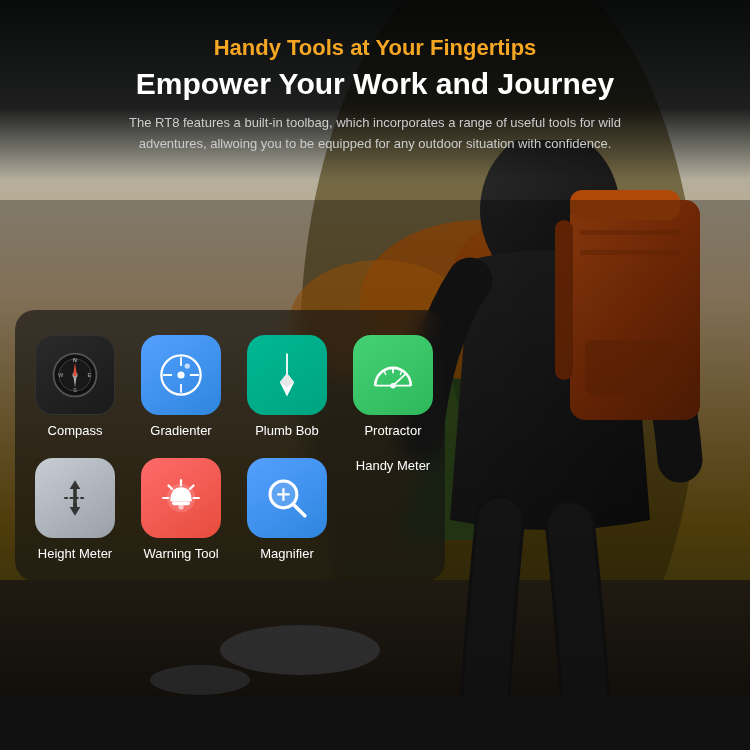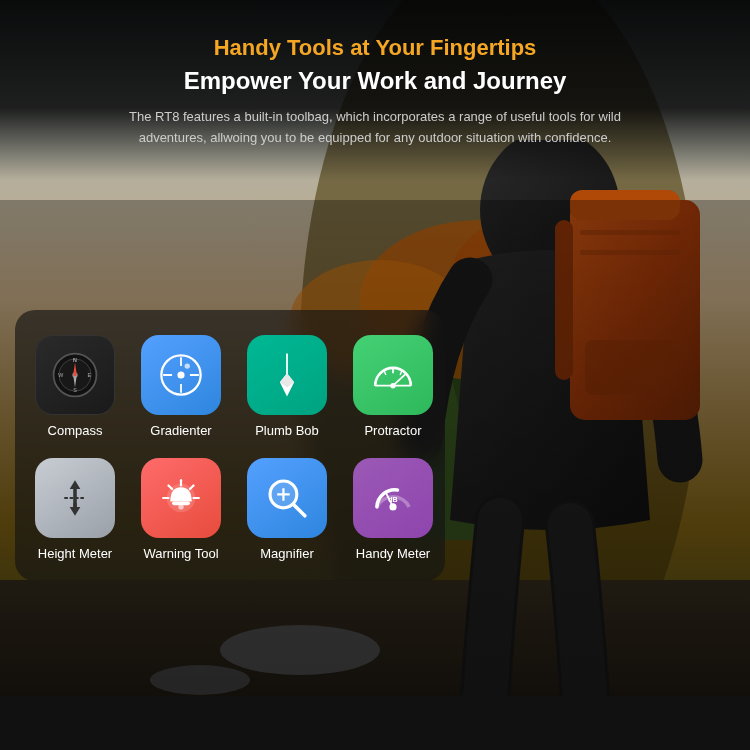--- a/index.html
+++ b/index.html
@@ -54,21 +54,21 @@
 
     .subtitle {
       color: #F5A623;
       font-size: 22px;
       font-weight: 700;
       margin-bottom: 6px;
     }
 
     .title {
       color: #ffffff;
-      font-size: 24px;
+      font-size: 30px;
       font-weight: 800;
       margin-bottom: 12px;
     }
 
     .description {
       color: #cccccc;
       font-size: 13px;
       line-height: 1.6;
       max-width: 520px;
       margin: 12px auto;
@@ -377,34 +377,20 @@
               <line x1="24" y1="17" x2="24" y2="31" stroke="white" stroke-width="2.5"></line>
               <line x1="17" y1="24" x2="31" y2="24" stroke="white" stroke-width="2.5"></line>
 
               <line x1="35" y1="35" x2="48" y2="48" stroke="white" stroke-width="4" stroke-linecap="round"></line>
             </svg>
           </div>
           <span class="tool-label">Magnifier</span>
         </div>
 
         <div class="tool-item">
-          <div class="tool-icon icon-sound">
-            <svg viewBox="0 0 56 56" width="56" height="56" xmlns="http://www.w3.org/2000/svg">
-
-              <path d="M10,38 A20,20 0 0,1 46,38" stroke="rgba(255,255,255,0.3)" stroke-width="4" fill="transparent"></path>
-
-              <path d="M10,38 A20,20 0 0,1 33,19" stroke="white" stroke-width="4" fill="transparent" stroke-linecap="round"></path>
-
-              <circle cx="28" cy="38" r="4" fill="white"></circle>
-
-              <line x1="28" y1="38" x2="20" y2="22" stroke="white" stroke-width="2" stroke-linecap="round"></line>
-
-              <text x="28" y="32" text-anchor="middle" fill="white" font-size="8" font-weight="bold">dB</text>
-            </svg>
-          </div>
           <span class="tool-label">Handy Meter</span>
         </div>
 
       </div>
     </div>
   </div>
 
 </div>
 
 </body></html>

